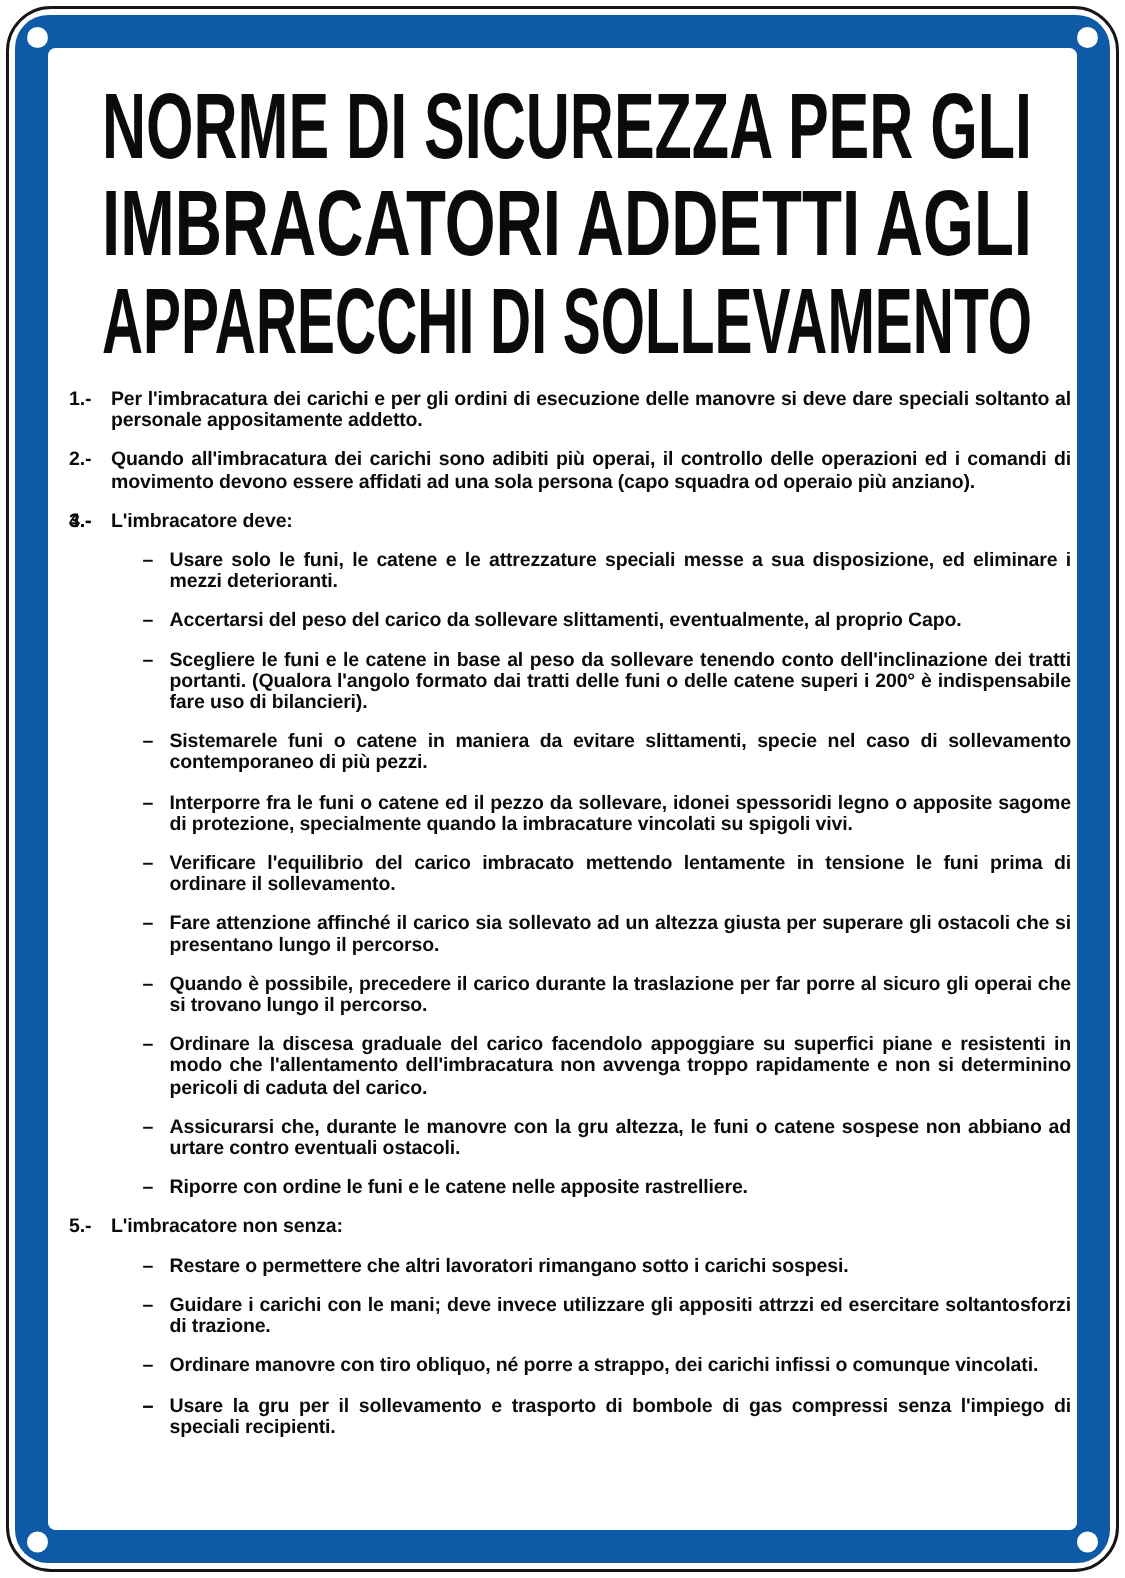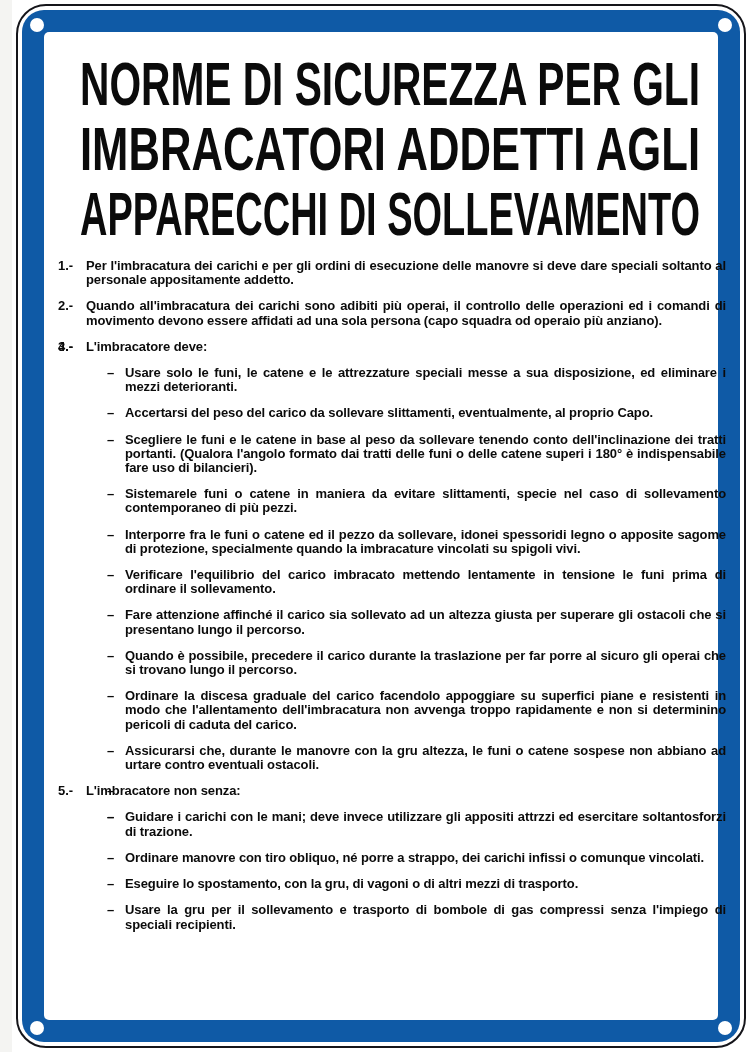--- a/index.html
+++ b/index.html
@@ -2,21 +2,21 @@
 <html><head>
 <meta charset="utf-8">
 <style>
   html,body{margin:0;padding:0;}
   body{
     width:750px;height:1052px;position:relative;overflow:hidden;
     background:#f4f4f2;
     font-family:"Liberation Sans", sans-serif;
   }
   .plate{
-    position:absolute;left:0;top:0;right:0;bottom:0;background:#ffffff;margin-left:12px;
+    position:absolute;left:0;top:0;right:0;bottom:0;background:#ffffff;
   }
   .plate-outline{
     position:absolute;left:4px;top:4px;right:4px;bottom:4px;
     border:2px solid #15151a;border-radius:30px;background:#ffffff;
   }
   .blue-frame{
     position:absolute;left:10px;top:10px;right:10px;bottom:10px;
     background:#0f5aa6;border-radius:22px;
   }
   .inner-panel{
@@ -70,29 +70,29 @@
     <text x="33" y="189" textLength="620" lengthAdjust="spacingAndGlyphs">APPARECCHI DI SOLLEVAMENTO</text>
   </svg>
 
   <div class="rules" style="color: rgb(11, 11, 11);">
       <div class="item"><span class="marker">1.-</span><span>Per l'imbracatura dei carichi e per gli ordini di esecuzione delle manovre si deve dare speciali soltanto al personale appositamente addetto.</span></div>
       <div class="item"><span class="marker">2.-</span><span>Quando all'imbracatura dei carichi sono adibiti più operai, il controllo delle operazioni ed i comandi di movimento devono essere affidati ad una sola persona (capo squadra od operaio più anziano).</span></div>
       <div class="item"><span class="marker">3.-</span></div>
       <div class="item"><span class="marker">4.-</span><span>L'imbracatore deve:</span></div>
       <div class="sub"><span class="marker">–</span><span>Usare solo le funi, le catene e le attrezzature speciali messe a sua disposizione, ed eliminare i mezzi deterioranti.</span></div>
       <div class="sub"><span class="marker">–</span><span>Accertarsi del peso del carico da sollevare slittamenti, eventualmente, al proprio Capo.</span></div>
-      <div class="sub"><span class="marker">–</span><span>Scegliere le funi e le catene in base al peso da sollevare tenendo conto dell'inclinazione dei tratti portanti. (Qualora l'angolo formato dai tratti delle funi o delle catene superi i 180° è indispensabile fare uso di bilancieri).</span></div>
+      <div class="sub"><span class="marker">–</span><span>Scegliere le funi e le catene in base al peso da sollevare tenendo conto dell'inclinazione dei tratti portanti. (Qualora l'angolo formato dai tratti delle funi o delle catene superi i 200° è indispensabile fare uso di bilancieri).</span></div>
       <div class="sub"><span class="marker">–</span><span>Sistemarele funi o catene in maniera da evitare slittamenti, specie nel caso di sollevamento contemporaneo di più pezzi.</span></div>
       <div class="sub"><span class="marker">–</span><span>Interporre fra le funi o catene ed il pezzo da sollevare, idonei spessoridi legno o apposite sagome di protezione, specialmente quando la imbracature vincolati su spigoli vivi.</span></div>
       <div class="sub"><span class="marker">–</span><span>Verificare l'equilibrio del carico imbracato mettendo lentamente in tensione le funi prima di ordinare il sollevamento.</span></div>
       <div class="sub"><span class="marker">–</span><span>Fare attenzione affinché il carico sia sollevato ad un altezza giusta per superare gli ostacoli che si presentano lungo il percorso.</span></div>
       <div class="sub"><span class="marker">–</span><span>Quando è possibile, precedere il carico durante la traslazione per far porre al sicuro gli operai che si trovano lungo il percorso.</span></div>
       <div class="sub"><span class="marker">–</span><span>Ordinare la discesa graduale del carico facendolo appoggiare su superfici piane e resistenti in modo che l'allentamento dell'imbracatura non avvenga troppo rapidamente e non si determinino pericoli di caduta del carico.</span></div>
       <div class="sub"><span class="marker">–</span><span>Assicurarsi che, durante le manovre con la gru altezza, le funi o catene sospese non abbiano ad urtare contro eventuali ostacoli.</span></div>
-      <div class="sub"><span class="marker">–</span></div>
+      <div class="sub"><span class="marker">–</span><span>Riporre con ordine le funi e le catene nelle apposite rastrelliere.</span></div>
       <div class="item"><span class="marker">5.-</span><span>L'imbracatore non senza:</span></div>
-      <div class="sub"><span class="marker">–</span></div>
+      <div class="sub"><span class="marker">–</span><span>Restare o permettere che altri lavoratori rimangano sotto i carichi sospesi.</span></div>
       <div class="sub"><span class="marker">–</span><span>Guidare i carichi con le mani; deve invece utilizzare gli appositi attrzzi ed esercitare soltantosforzi di trazione.</span></div>
       <div class="sub"><span class="marker">–</span><span>Ordinare manovre con tiro obliquo, né porre a strappo, dei carichi infissi o comunque vincolati.</span></div>
-      <div class="sub"><span class="marker">–</span><span>Eseguire lo spostamento, con la gru, di vagoni o di altri mezzi di trasporto.</span></div>
+      <div class="sub"><span class="marker">–</span></div>
       <div class="sub"><span class="marker">–</span><span>Usare la gru per il sollevamento e trasporto di bombole di gas compressi senza l'impiego di speciali recipienti.</span></div>
     </div>
 </div>
 
 </body></html>

